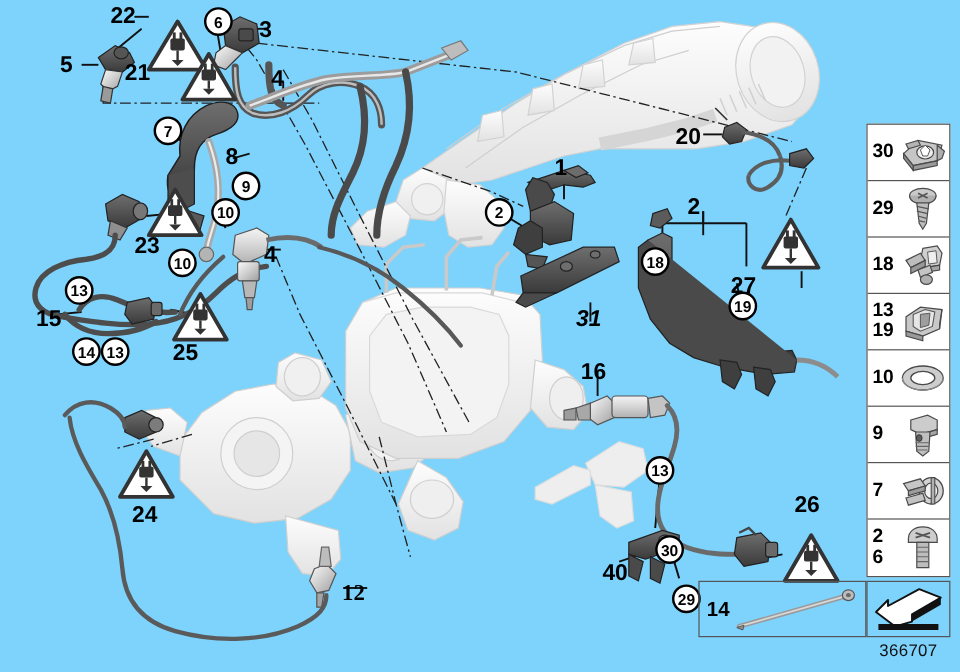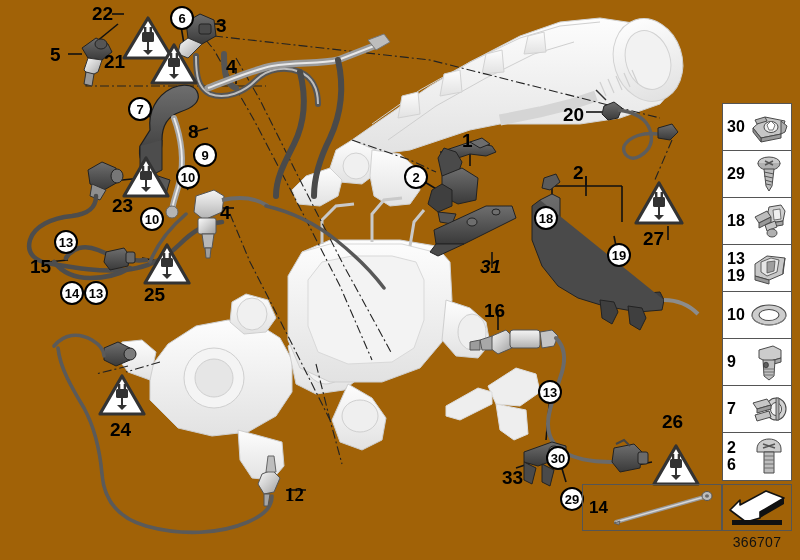--- a/index.html
+++ b/index.html
@@ -1,16 +1,16 @@
 <!DOCTYPE html>
 <html><head>
 <meta charset="utf-8">
 <style>
   html,body{margin:0;padding:0;background:#fff;}
-  #page{position:relative;width:800px;height:560px;background:#a16207;
+  #page{position:relative;width:800px;height:560px;background:#7dd3fc;
         font-family:"Liberation Sans",sans-serif;overflow:hidden;}
   svg{display:block;}
   .lbl{position:absolute;font-weight:bold;font-size:19px;color:#000;
        font-family:"Liberation Sans",sans-serif;line-height:1;white-space:nowrap;}
   .clbl{position:absolute;width:24px;height:24px;border:2px solid #000;border-radius:50%;
         background:#fff;display:flex;align-items:center;justify-content:center;
         font-weight:bold;font-size:13px;color:#000;box-sizing:border-box;
         font-family:"Liberation Sans",sans-serif;}
   .legend{position:absolute;left:722px;top:103px;width:70px;border:1px solid #555;
           box-sizing:border-box;background:#fff;}
@@ -423,26 +423,26 @@
   <div class="clbl" style="left:84px;top:281px;">13</div>
   <div class="lbl" style="left:144px;top:285px;">25</div>
   <div class="lbl" style="left:110px;top:420px;">24</div>
   <div class="lbl" style="left:285px;top:485px;font-family:Liberation Serif, serif;">12</div>
   <div class="lbl" style="left:462px;top:131px;">1</div>
   <div class="clbl" style="left:404px;top:165px;">2</div>
   <div class="lbl" style="left:563px;top:105px;">20</div>
   <div class="lbl" style="left:573px;top:163px;">2</div>
   <div class="clbl" style="left:534px;top:206px;">18</div>
   <div class="clbl" style="left:607px;top:243px;">19</div>
-  <div class="lbl" style="left:643px;top:229px;">27</div>
+  <div class="lbl" style="left:609px;top:229px;">27</div>
   <div class="lbl" style="left:480px;top:257px;font-style:italic;">31</div>
   <div class="lbl" style="left:484px;top:301px;">16</div>
   <div class="clbl" style="left:538px;top:380px;">13</div>
   <div class="clbl" style="left:546px;top:446px;">30</div>
-  <div class="lbl" style="left:502px;top:468px;">33</div>
+  <div class="lbl" style="left:502px;top:468px;">40</div>
   <div class="clbl" style="left:560px;top:487px;">29</div>
   <div class="lbl" style="left:662px;top:412px;">26</div>
 
   <div class="legend">
 
     <div class="lrow">
       <div class="lnum">
         <span>30</span>
       </div>
       <div class="lart">

